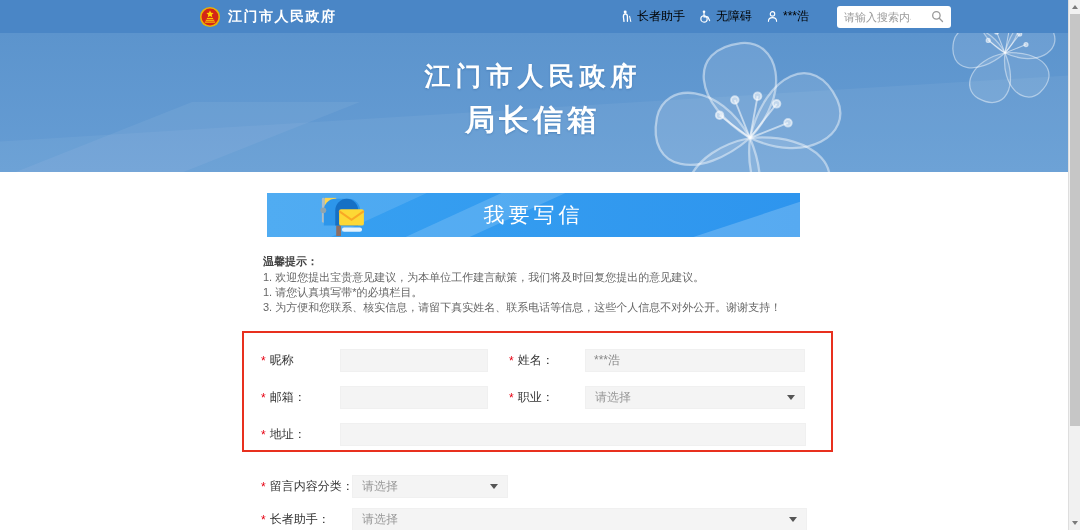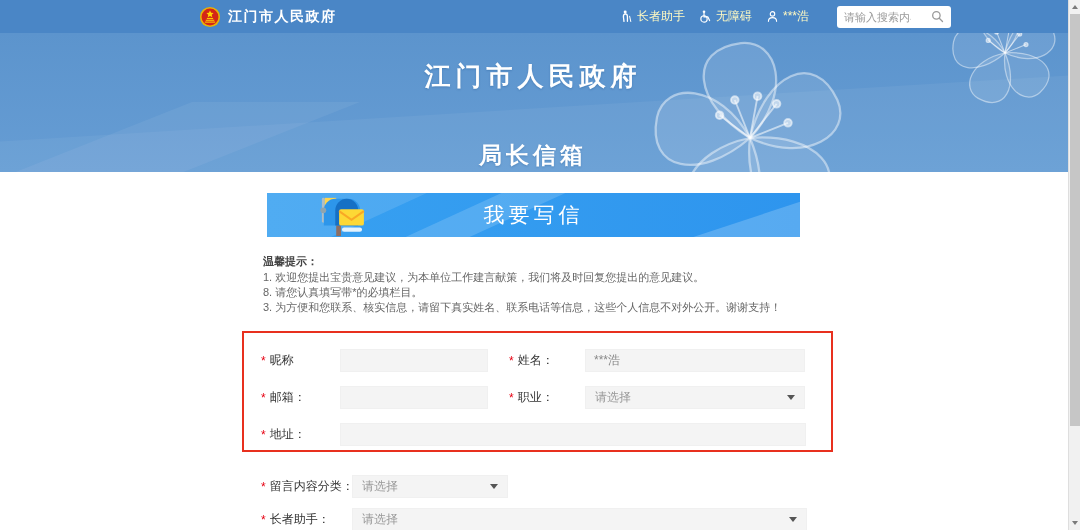--- a/index.html
+++ b/index.html
@@ -10,21 +10,21 @@
   }
   
   .topbar {
     position:absolute; left:0; top:0; width:1080px; height:33px;
     background:#4a86c6; z-index:5;
   }
   .brand { position:absolute; left:199px; top:0; height:33px; display:flex; align-items:center; gap:7px; cursor:pointer; }
   .emblem { width:22px; height:22px; display:inline-flex; }
   .site-name { color:#fff; font-size:14px; font-weight:bold; letter-spacing:1.5px; }
   .topnav { position:absolute; left:620px; top:0; height:33px; display:flex; align-items:center; gap:14px; }
-  .nav-item { display:flex; align-items:center; gap:4px; color:#fef9c3; font-size:12px; cursor:pointer; text-decoration:none; }
+  .nav-item { display:flex; align-items:center; gap:4px; color:#000000; font-size:12px; cursor:pointer; text-decoration:none; }
   .nav-icon { width:13px; height:13px; display:inline-flex; }
   .searchbox {
     margin-left:14px; width:114px; height:22px; background:#fff; border-radius:3px;
     display:flex; align-items:center; padding:0 7px; gap:20px;
   }
   .searchbox input {
     flex:1; min-width:0; border:none; outline:none; background:transparent;
     font-size:11px; color:#333; font-family:"Liberation Sans", sans-serif;
   }
   .searchbox input::placeholder { color:#9a9a9a; }
@@ -37,21 +37,21 @@
   .hero-band1 { position:absolute; left:-60px; bottom:0; width:420px; height:70px;
     background:rgba(255,255,255,0.06); clip-path:polygon(18% 100%, 60% 0, 100% 0, 58% 100%); }
   .hero-band2 { position:absolute; left:0; top:0; width:100%; height:100%;
     background:rgba(255,255,255,0.05); clip-path:polygon(0 78%, 100% 30%, 100% 100%, 0 100%); }
   .hero-flowers { position:absolute; right:0; top:0; }
   .hero-title1, .hero-title2 {
     position:absolute; left:0; right:14px; text-align:center; color:#fff; font-weight:bold;
     text-shadow:0 1px 2px rgba(0,60,120,0.25);
   }
   .hero-title1 { top:26px; font-size:26px; letter-spacing:5px; }
-  .hero-title2 { top:67px; font-size:23px; letter-spacing:4px;margin-top:40px; }
+  .hero-title2 { top:67px; font-size:30px; letter-spacing:4px; }
   
   .section-banner {
     position:absolute; left:267px; top:193px; width:533px; height:44px;
     background:linear-gradient(90deg,#38a1f1,#2e95ee); overflow:hidden;
   }
   .sb-deco { position:absolute; inset:0; }
   .sb-d0 { background:rgba(255,255,255,0.12); clip-path:polygon(0 0,30% 0,12% 100%,0 100%); }
   .sb-d1 { background:rgba(255,255,255,0.16); clip-path:polygon(26% 100%,44% 0,56% 0,38% 100%); }
   .sb-d2 { background:rgba(255,255,255,0.20); clip-path:polygon(80% 100%,100% 20%,100% 100%); }
   .section-title {
@@ -213,21 +213,21 @@
         <path d="M30 17 L43 26 L56 17" stroke="#f9a825" stroke-width="2.2" fill="none"></path>
         <rect x="33" y="34" width="21" height="4.5" rx="2.2" fill="#e3f2fd"></rect>
       </svg>
     </span>
     <h2 class="section-title">我要写信</h2>
   </div>
 
   <div class="tips">
     <div class="tips-heading">温馨提示：</div>
     <div class="tips-line">1. 欢迎您提出宝贵意见建议，为本单位工作建言献策，我们将及时回复您提出的意见建议。</div>
-    <div class="tips-line">8. 请您认真填写带*的必填栏目。</div>
+    <div class="tips-line">1. 请您认真填写带*的必填栏目。</div>
     <div class="tips-line">3. 为方便和您联系、核实信息，请留下真实姓名、联系电话等信息，这些个人信息不对外公开。谢谢支持！</div>
   </div>
 
   <span class="flabel" style="left:261px; top:349px;">
     <em class="req">*</em>
     <span>昵称</span>
   </span>
   <input class="finput" style="left: 340px; top: 349px; width: 148px;" value="">
   <span class="flabel" style="left:509px; top:349px;">
     <em class="req">*</em>

